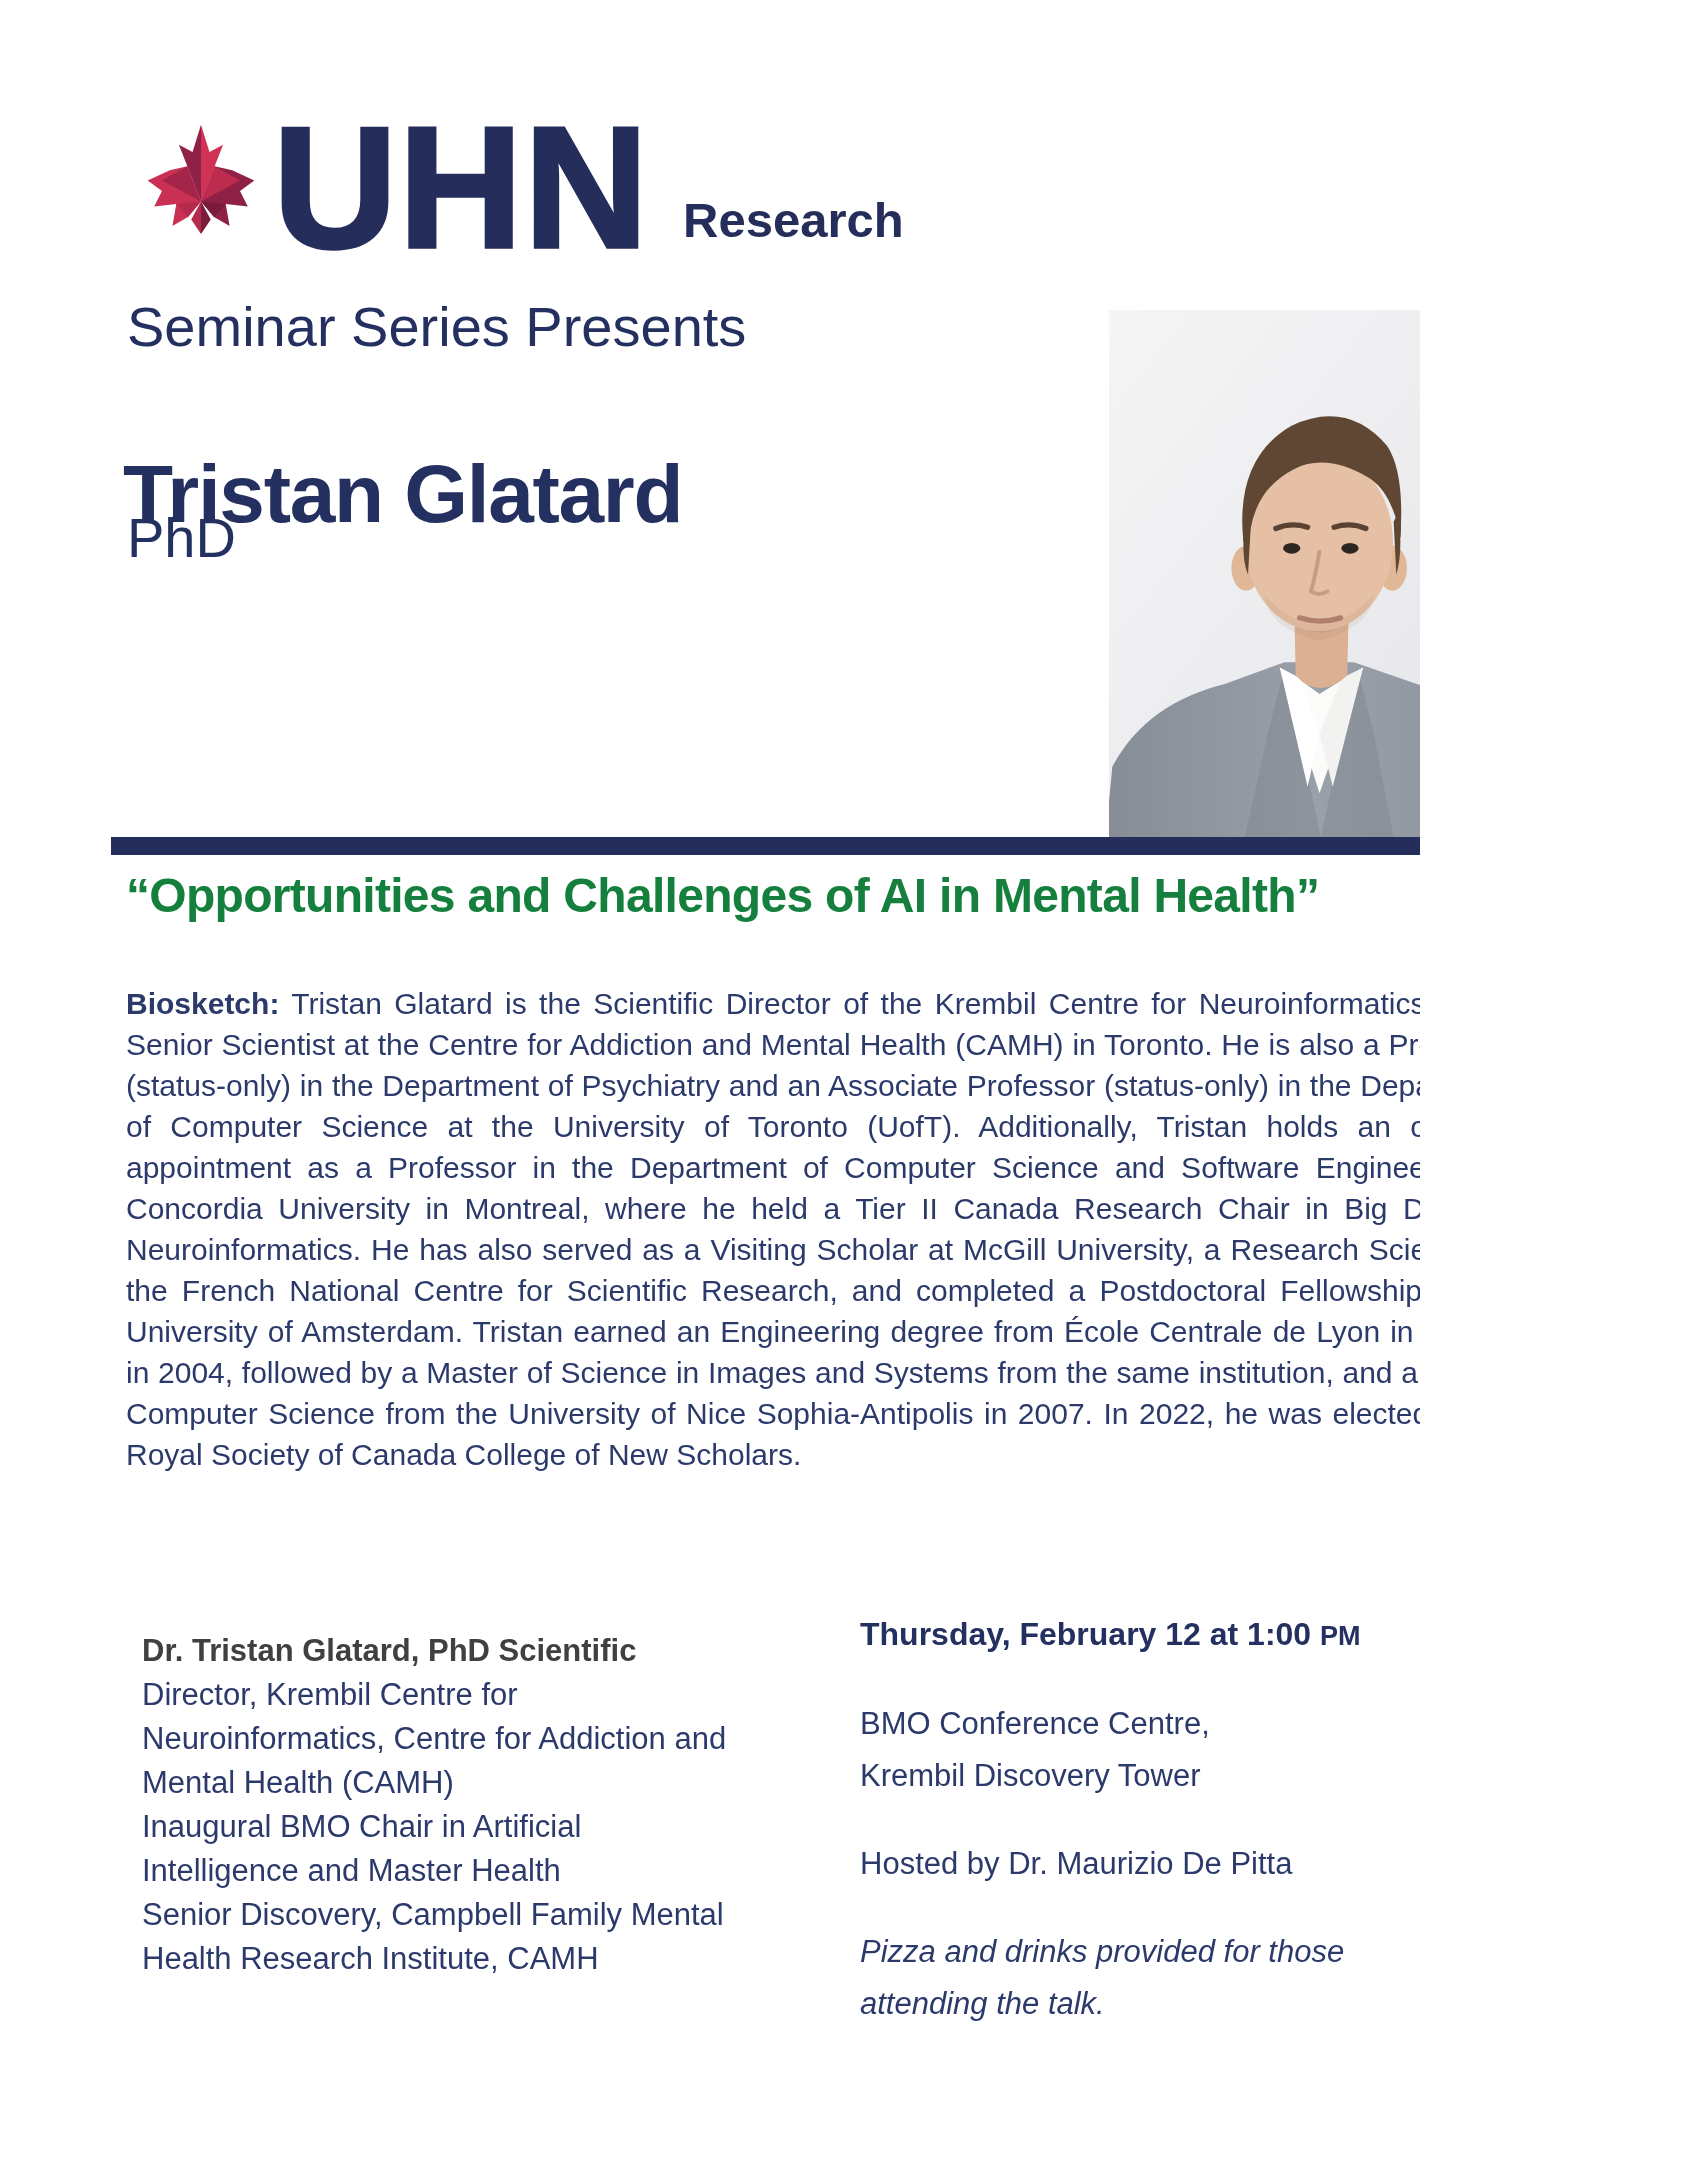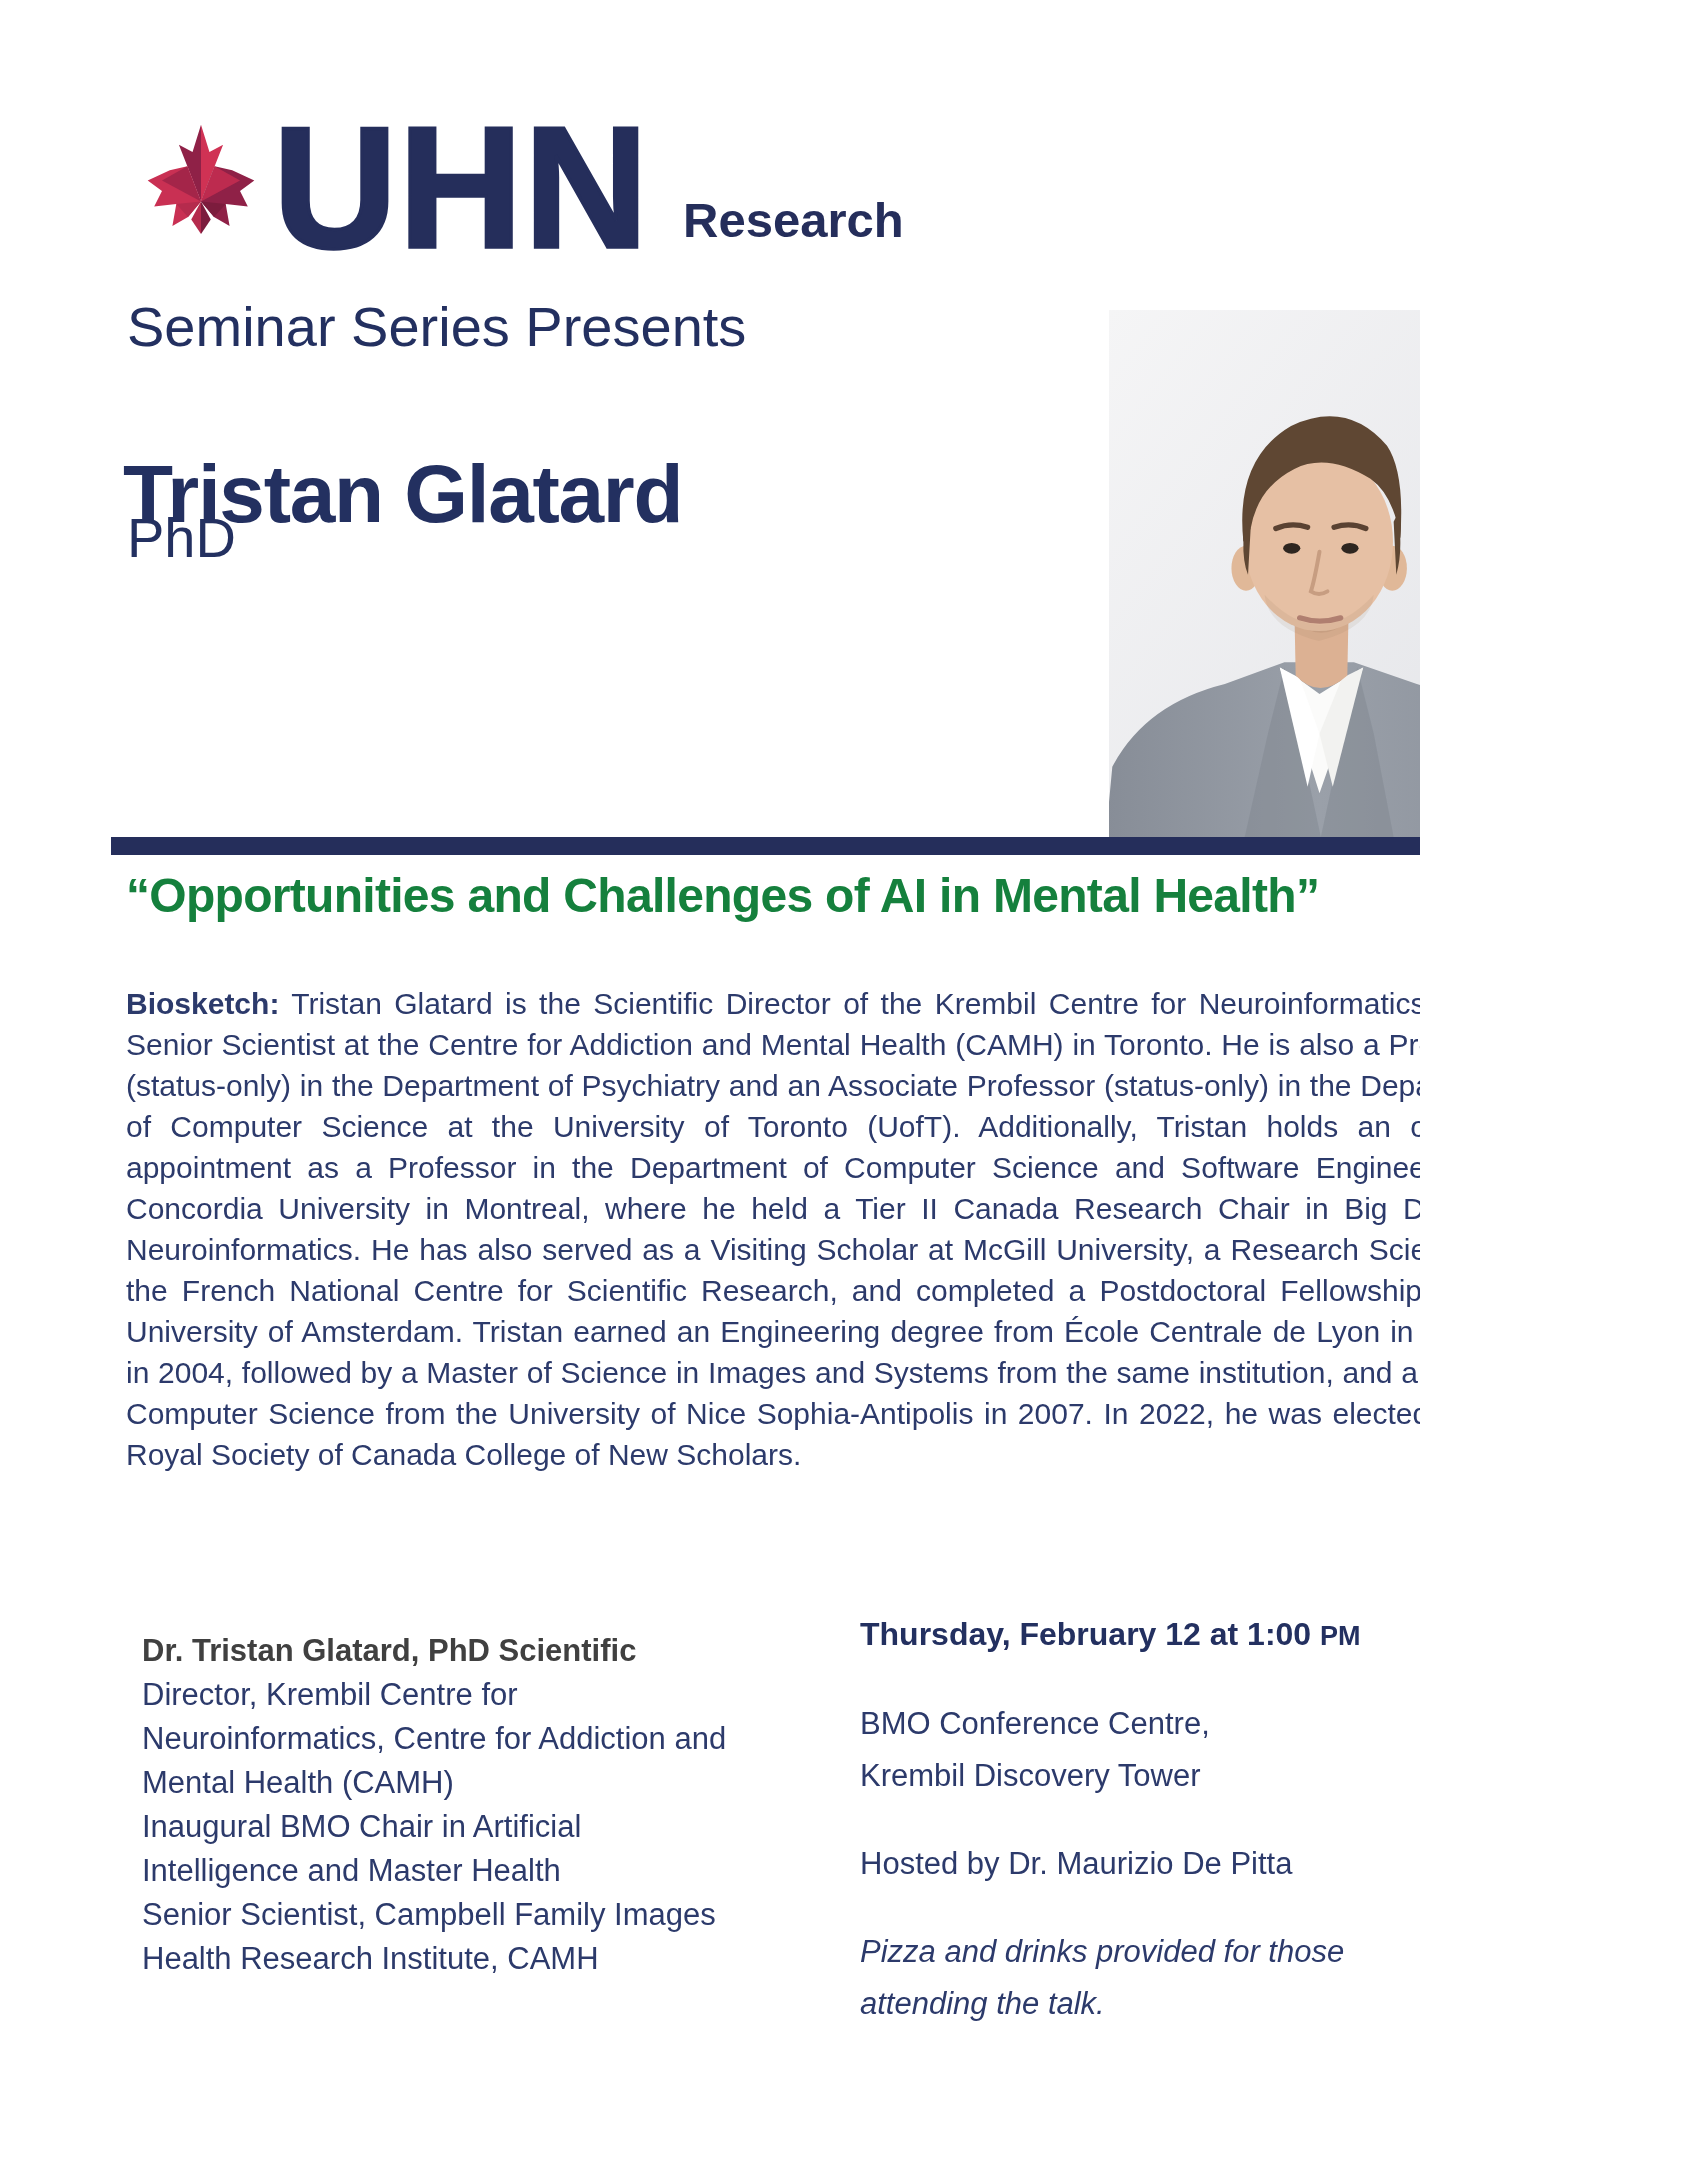--- a/index.html
+++ b/index.html
@@ -133,21 +133,21 @@
 
   <p id="biosketch" class="abs"><span class="lbl">Biosketch:</span> <span>Tristan Glatard is the Scientific Director of the Krembil Centre for Neuroinformatics and a Senior Scientist at the Centre for Addiction and Mental Health (CAMH) in Toronto. He is also a Professor (status-only) in the Department of Psychiatry and an Associate Professor (status-only) in the Department of Computer Science at the University of Toronto (UofT). Additionally, Tristan holds an ongoing appointment as a Professor in the Department of Computer Science and Software Engineering at Concordia University in Montreal, where he held a Tier II Canada Research Chair in Big Data for Neuroinformatics. He has also served as a Visiting Scholar at McGill University, a Research Scientist at the French National Centre for Scientific Research, and completed a Postdoctoral Fellowship at the University of Amsterdam. Tristan earned an Engineering degree from École Centrale de Lyon in France in 2004, followed by a Master of Science in Images and Systems from the same institution, and a PhD in Computer Science from the University of Nice Sophia-Antipolis in 2007. In 2022, he was elected to the Royal Society of Canada College of New Scholars.</span></p>
 
   <div id="speaker-block" class="abs">
     <div class="bold">Dr. Tristan Glatard, PhD Scientific</div>
     <div>Director, Krembil Centre for</div>
     <div>Neuroinformatics, Centre for Addiction and</div>
     <div>Mental Health (CAMH)</div>
     <div>Inaugural BMO Chair in Artificial</div>
     <div>Intelligence and Master Health</div>
-    <div>Senior Scientist, Campbell Family Images</div>
+    <div>Senior Discovery, Campbell Family Mental</div>
     <div>Health Research Institute, CAMH</div>
   </div>
 
   <div id="event-block" class="abs">
     <div id="event-when"><span>Thursday, February 12 at 1:00 </span><span class="meridiem">PM</span></div>
     <div class="block-gap">
       <div>BMO Conference Centre,</div>
       <div>Krembil Discovery Tower</div>
     </div>
     <div class="block-gap">Hosted by Dr. Maurizio De Pitta</div>

